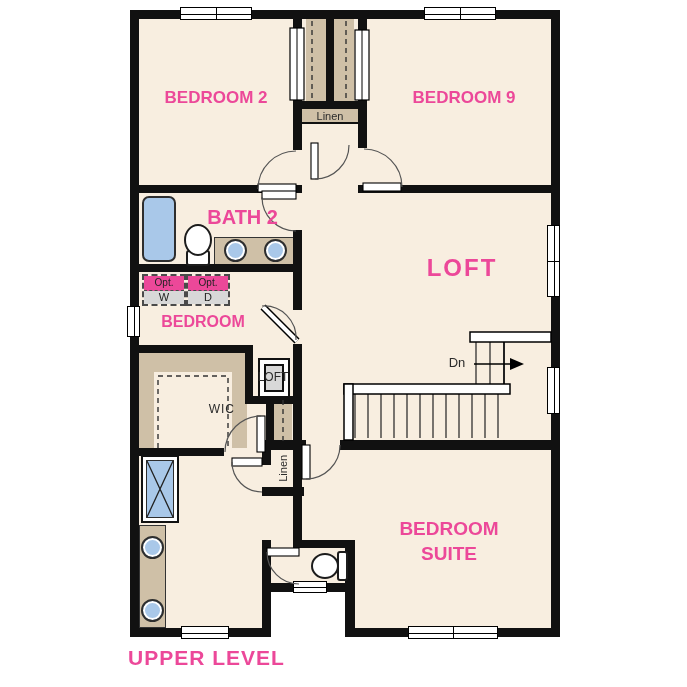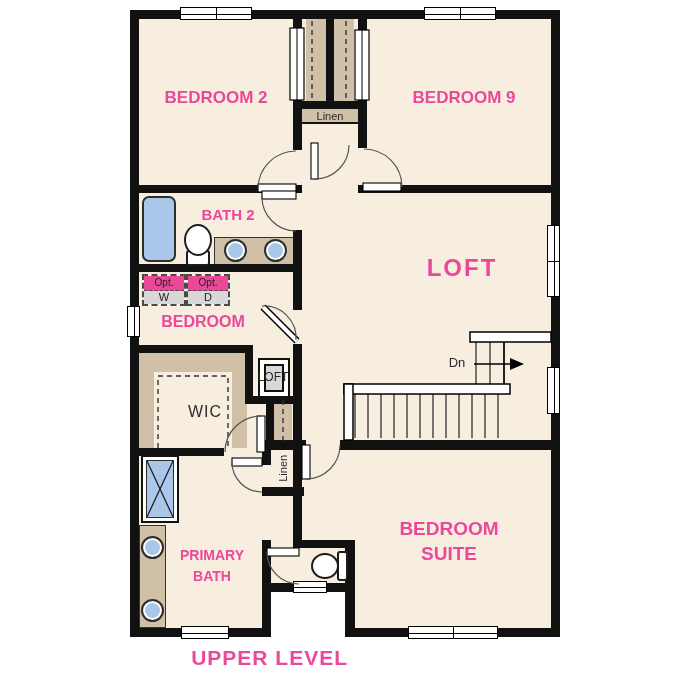--- a/index.html
+++ b/index.html
@@ -171,24 +171,23 @@
       <g>
         <line x1="474" y1="364" x2="510" y2="364" stroke="#000" stroke-width="1.5"></line>
         <polygon points="510,358 524,364 510,370" fill="#000"></polygon>
       </g>
     </g>
   </svg>
 
   <div class="lbl" style="left:141px;top:88px;width:150px;font-size:17px;">BEDROOM 2</div>
   <div class="lbl" style="left:389px;top:88px;width:150px;font-size:17px;">BEDROOM 9</div>
   <div class="lbl n" style="left:302px;top:110px;width:56px;font-size:11px;">Linen</div>
-  <div class="lbl" style="left:178px;top:206px;width:100px;font-size:15px;">BATH 2</div>
+  <div class="lbl" style="left:178px;top:206px;width:100px;font-size:20px;text-align:right;">BATH 2</div>
   <div class="lbl" style="left:402px;top:254px;width:120px;font-size:24px;letter-spacing:2px;">LOFT</div>
   <div class="lbl" style="left:143px;top:313px;width:120px;font-size:16px;">BEDROOM</div>
-  <div class="lbl n" style="left:175px;top:403px;width:60px;font-size:16px;letter-spacing:1px;">WIC</div>
+  <div class="lbl n" style="left:175px;top:403px;width:60px;font-size:12px;letter-spacing:1px;text-align:right;">WIC</div>
   <div class="lbl n" style="left:252px;top:371px;width:42px;font-size:12px;background:rgba(248,238,224,0.0);">LOFT</div>
   <div class="lbl n rot" style="left:262px;top:462px;width:42px;font-size:11px;">Linen</div>
   <div class="lbl n" style="left:442px;top:356px;width:30px;font-size:13px;">Dn</div>
-  <div class="lbl" style="left:171px;top:545px;width:82px;font-size:14px;line-height:21px;">PRIMARY BATH</div>
   <div class="lbl" style="left:389px;top:516px;width:120px;font-size:19px;line-height:25px;">BEDROOM SUITE</div>
-  <div class="lbl" style="left:128px;top:646px;width:220px;text-align:right;font-size:21px;letter-spacing:1px;">UPPER LEVEL</div>
+  <div class="lbl" style="left:128px;top:646px;width:220px;text-align:left;font-size:21px;letter-spacing:1px;">UPPER LEVEL</div>
 
 </div>
 
 </body></html>

